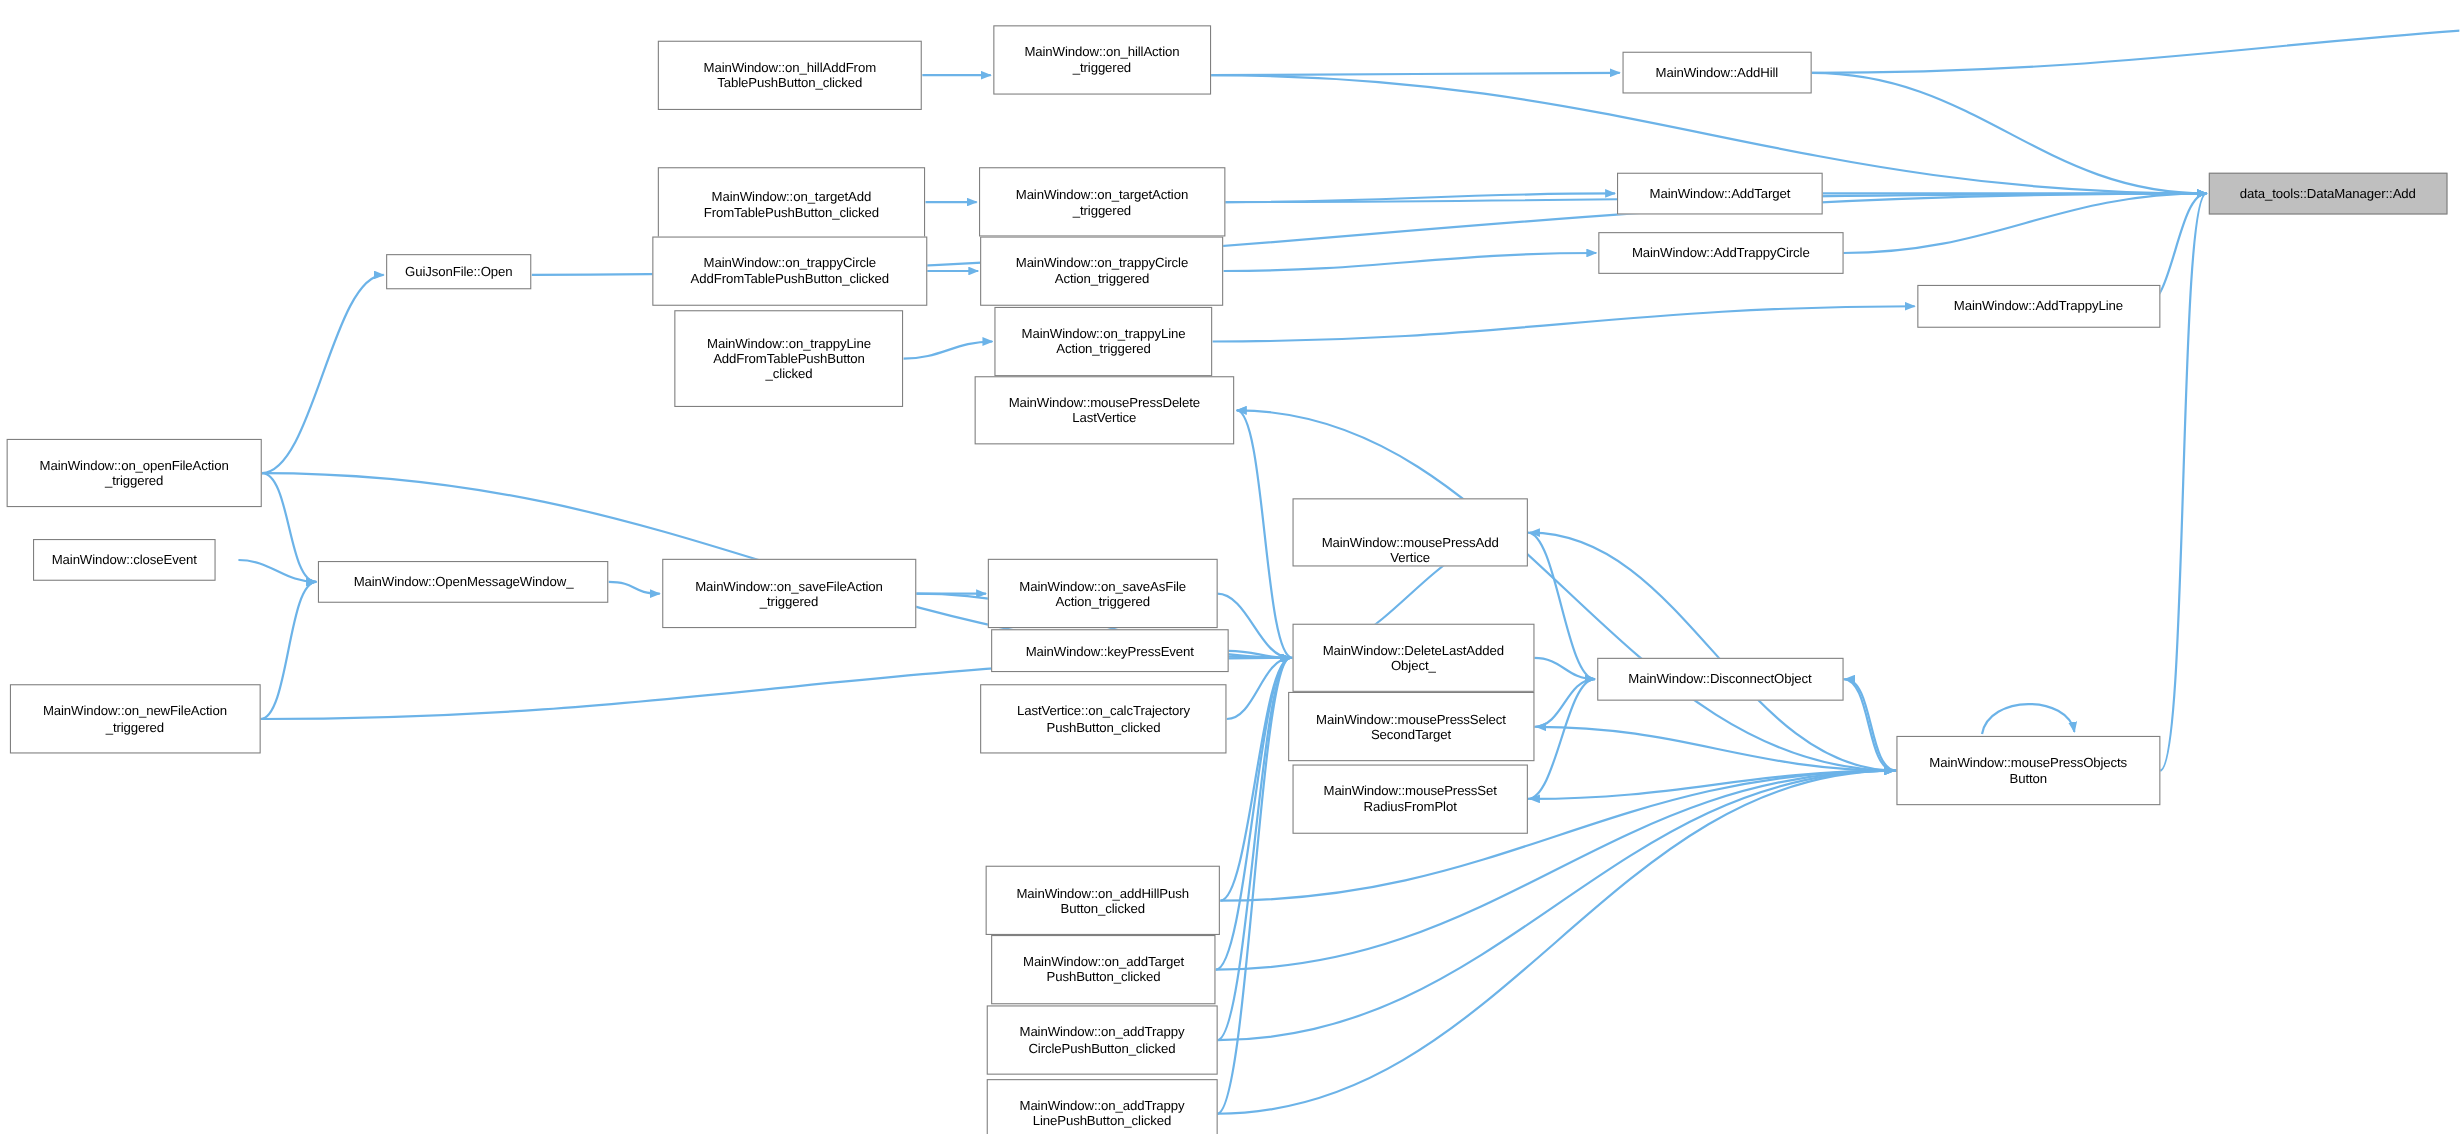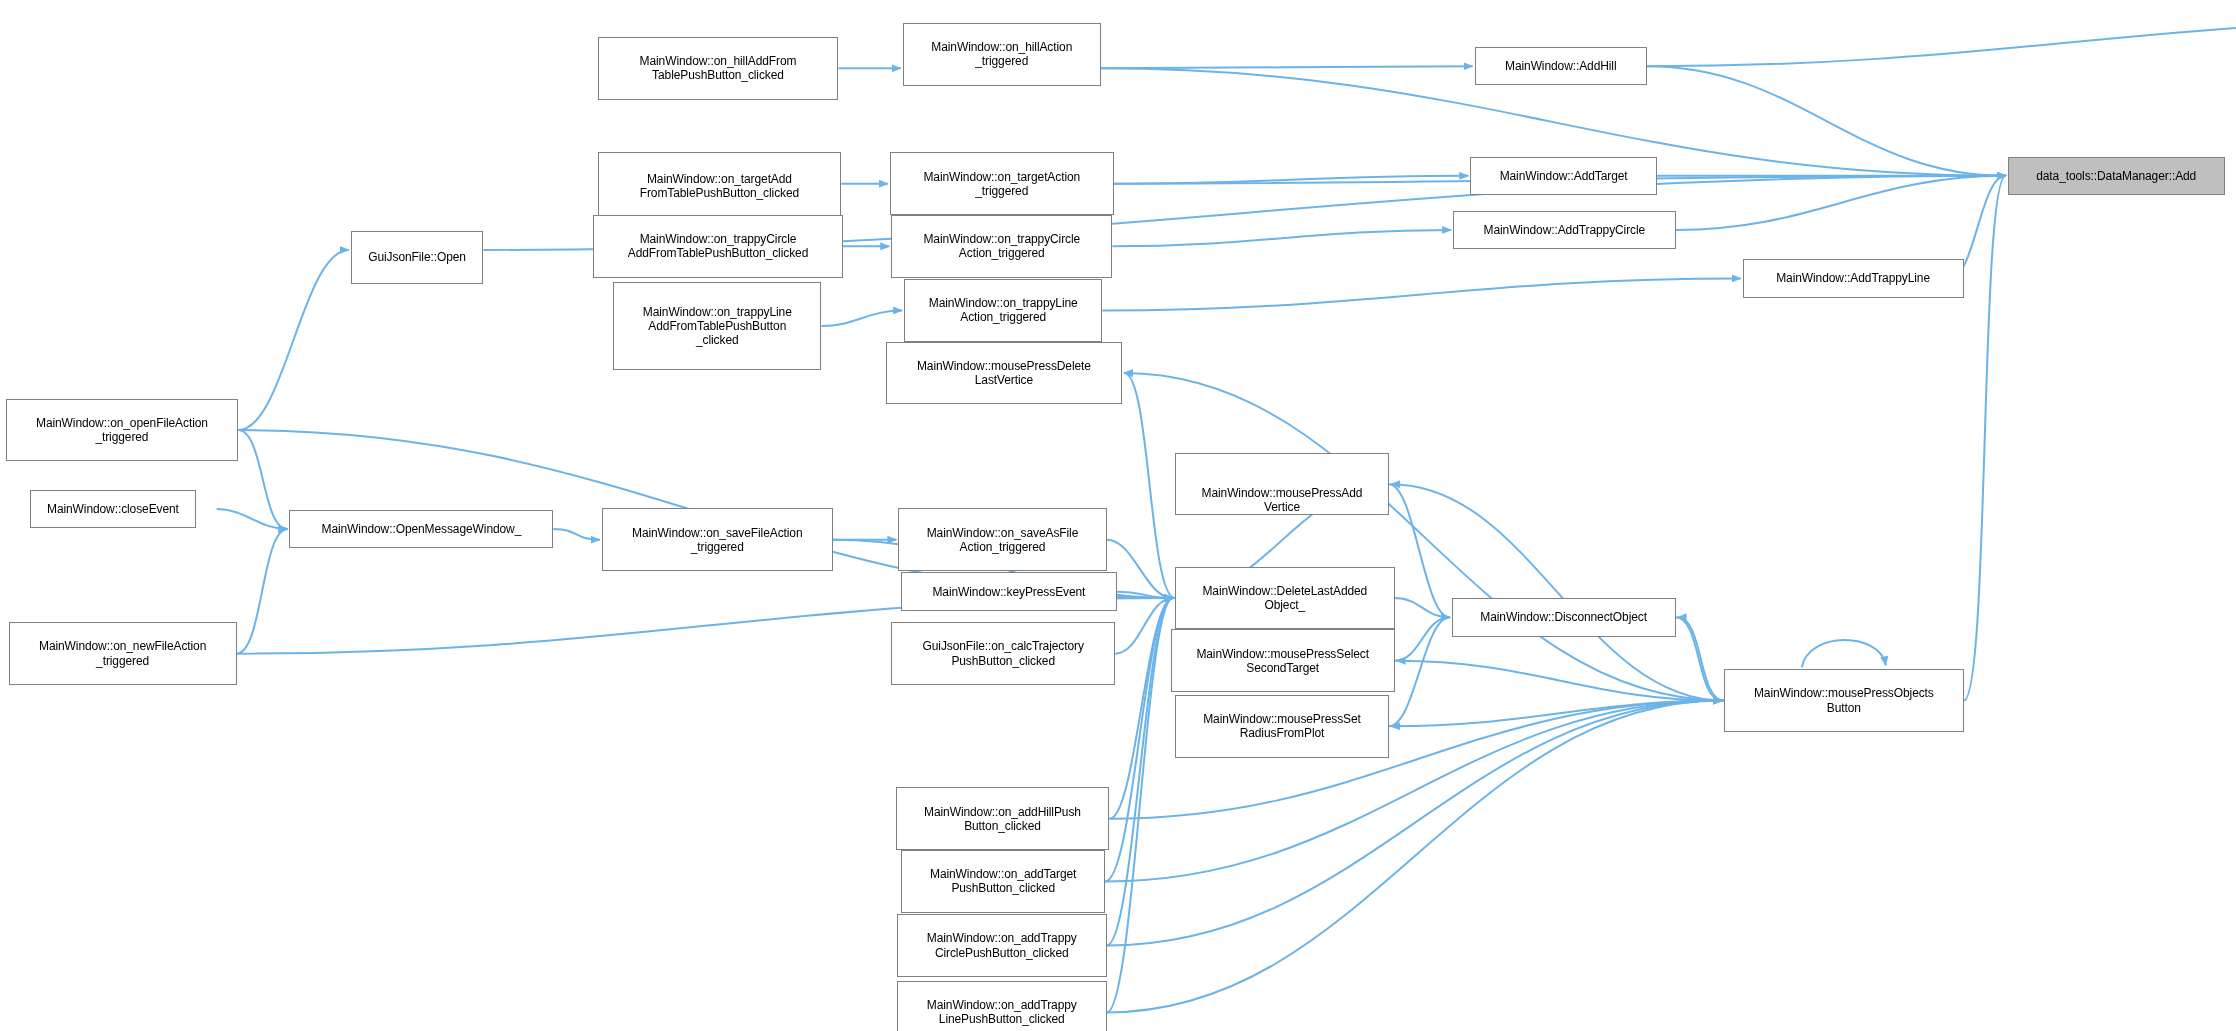--- a/index.html
+++ b/index.html
@@ -128,40 +128,40 @@
 AddFromTablePushButton_clicked</span></div>
       <div class="node" title="MainWindow::on_trappyCircleAction_triggered" style="left: 891.263px; top: 215.029px; width: 221.033px; height: 62.6575px;"><span class="node-label">MainWindow::on_trappyCircle
 Action_triggered</span></div>
       <div class="node" title="MainWindow::AddTrappyCircle" style="left: 1453.11px; top: 210.757px; width: 222.459px; height: 38.4489px;"><span class="node-label">MainWindow::AddTrappyCircle</span></div>
       <div class="node" title="MainWindow::on_trappyLineAddFromTablePushButton_clicked" style="left: 613.189px; top: 281.959px; width: 208.199px; height: 88.2901px;"><span class="node-label">MainWindow::on_trappyLine
 AddFromTablePushButton
 _clicked</span></div>
       <div class="node" title="MainWindow::on_trappyLineAction_triggered" style="left: 904.097px; top: 279.11px; width: 198.217px; height: 62.6575px;"><span class="node-label">MainWindow::on_trappyLine
 Action_triggered</span></div>
       <div class="node" title="MainWindow::AddTrappyLine" style="left: 1742.6px; top: 259.174px; width: 221px; height: 38.4489px;"><span class="node-label">MainWindow::AddTrappyLine</span></div>
-      <div class="node" title="GuiJsonFile::Open" style="left: 350.801px; top: 230.693px; width: 132.62px; height: 53px;"><span class="node-label">GuiJsonFile::Open</span></div>
+      <div class="node" title="GuiJsonFile::Open" style="left: 350.801px; top: 230.693px; width: 132.62px; height: 32px;"><span class="node-label">GuiJsonFile::Open</span></div>
       <div class="node" title="MainWindow::mousePressDeleteLastVertice" style="left: 885.559px; top: 341.768px; width: 236.719px; height: 62.6575px;"><span class="node-label">MainWindow::mousePressDelete
 LastVertice</span></div>
       <div class="node" title="MainWindow::on_openFileAction_triggered" style="left: 5.70408px; top: 398.729px; width: 232.441px; height: 62.6575px;"><span class="node-label">MainWindow::on_openFileAction
 _triggered</span></div>
       <div class="node" title="MainWindow::mousePressAddVertice" style="left: 1175.04px; top: 452.843px; width: 213.903px; height: 62.6575px; align-items: flex-end;"><span class="node-label">MainWindow::mousePressAdd
 Vertice</span></div>
       <div class="node" title="MainWindow::closeEvent" style="left: 29.9464px; top: 489.867px; width: 166px; height: 38.4489px;"><span class="node-label">MainWindow::closeEvent</span></div>
       <div class="node" title="MainWindow::OpenMessageWindow_" style="left: 289.482px; top: 509.804px; width: 263.814px; height: 38.4489px;"><span class="node-label">MainWindow::OpenMessageWindow_</span></div>
       <div class="node" title="MainWindow::on_saveFileAction_triggered" style="left: 601.781px; top: 508.38px; width: 231.015px; height: 62.6575px;"><span class="node-label">MainWindow::on_saveFileAction
 _triggered</span></div>
       <div class="node" title="MainWindow::on_saveAsFileAction_triggered" style="left: 898.393px; top: 508.38px; width: 208.199px; height: 62.6575px;"><span class="node-label">MainWindow::on_saveAsFile
 Action_triggered</span></div>
       <div class="node" title="MainWindow::keyPressEvent" style="left: 901.245px; top: 572.461px; width: 215.329px; height: 38.4489px;"><span class="node-label">MainWindow::keyPressEvent</span></div>
       <div class="node" title="MainWindow::DeleteLastAddedObject_" style="left: 1175.04px; top: 566.765px; width: 219.607px; height: 62.6575px;"><span class="node-label">MainWindow::DeleteLastAdded
 Object_</span></div>
       <div class="node" title="MainWindow::DisconnectObject" style="left: 1451.69px; top: 598.094px; width: 223.885px; height: 38.4489px;"><span class="node-label">MainWindow::DisconnectObject</span></div>
       <div class="node" title="MainWindow::on_newFileAction_triggered" style="left: 8.55612px; top: 622.302px; width: 228.163px; height: 62.6575px;"><span class="node-label">MainWindow::on_newFileAction
 _triggered</span></div>
-      <div class="node" title="MainWindow::on_calcTrajectoryPushButton_clicked" style="left: 891.263px; top: 622.302px; width: 223.885px; height: 62.6575px;"><span class="node-label">GuiJsonFile::on_calcTrajectory
+      <div class="node" title="MainWindow::on_calcTrajectoryPushButton_clicked" style="left: 891.263px; top: 622.302px; width: 223.885px; height: 62.6575px;"><span class="node-label">LastVertice::on_calcTrajectory
 PushButton_clicked</span></div>
       <div class="node" title="MainWindow::mousePressSelectSecondTarget" style="left: 1170.76px; top: 629.423px; width: 223.885px; height: 62.6575px;"><span class="node-label">MainWindow::mousePressSelect
 SecondTarget</span></div>
       <div class="node" title="MainWindow::mousePressObjectsButton" style="left: 1724.06px; top: 669.296px; width: 239.571px; height: 62.6575px;"><span class="node-label">MainWindow::mousePressObjects
 Button</span></div>
       <div class="node" title="MainWindow::mousePressSetRadiusFromPlot" style="left: 1175.04px; top: 694.928px; width: 213.903px; height: 62.6575px;"><span class="node-label">MainWindow::mousePressSet
 RadiusFromPlot</span></div>
       <div class="node" title="MainWindow::on_addHillPushButton_clicked" style="left: 895.541px; top: 787.49px; width: 213.903px; height: 62.6575px;"><span class="node-label">MainWindow::on_addHillPush
 Button_clicked</span></div>
       <div class="node" title="MainWindow::on_addTargetPushButton_clicked" style="left: 901.245px; top: 850.148px; width: 203.921px; height: 62.6575px;"><span class="node-label">MainWindow::on_addTarget

